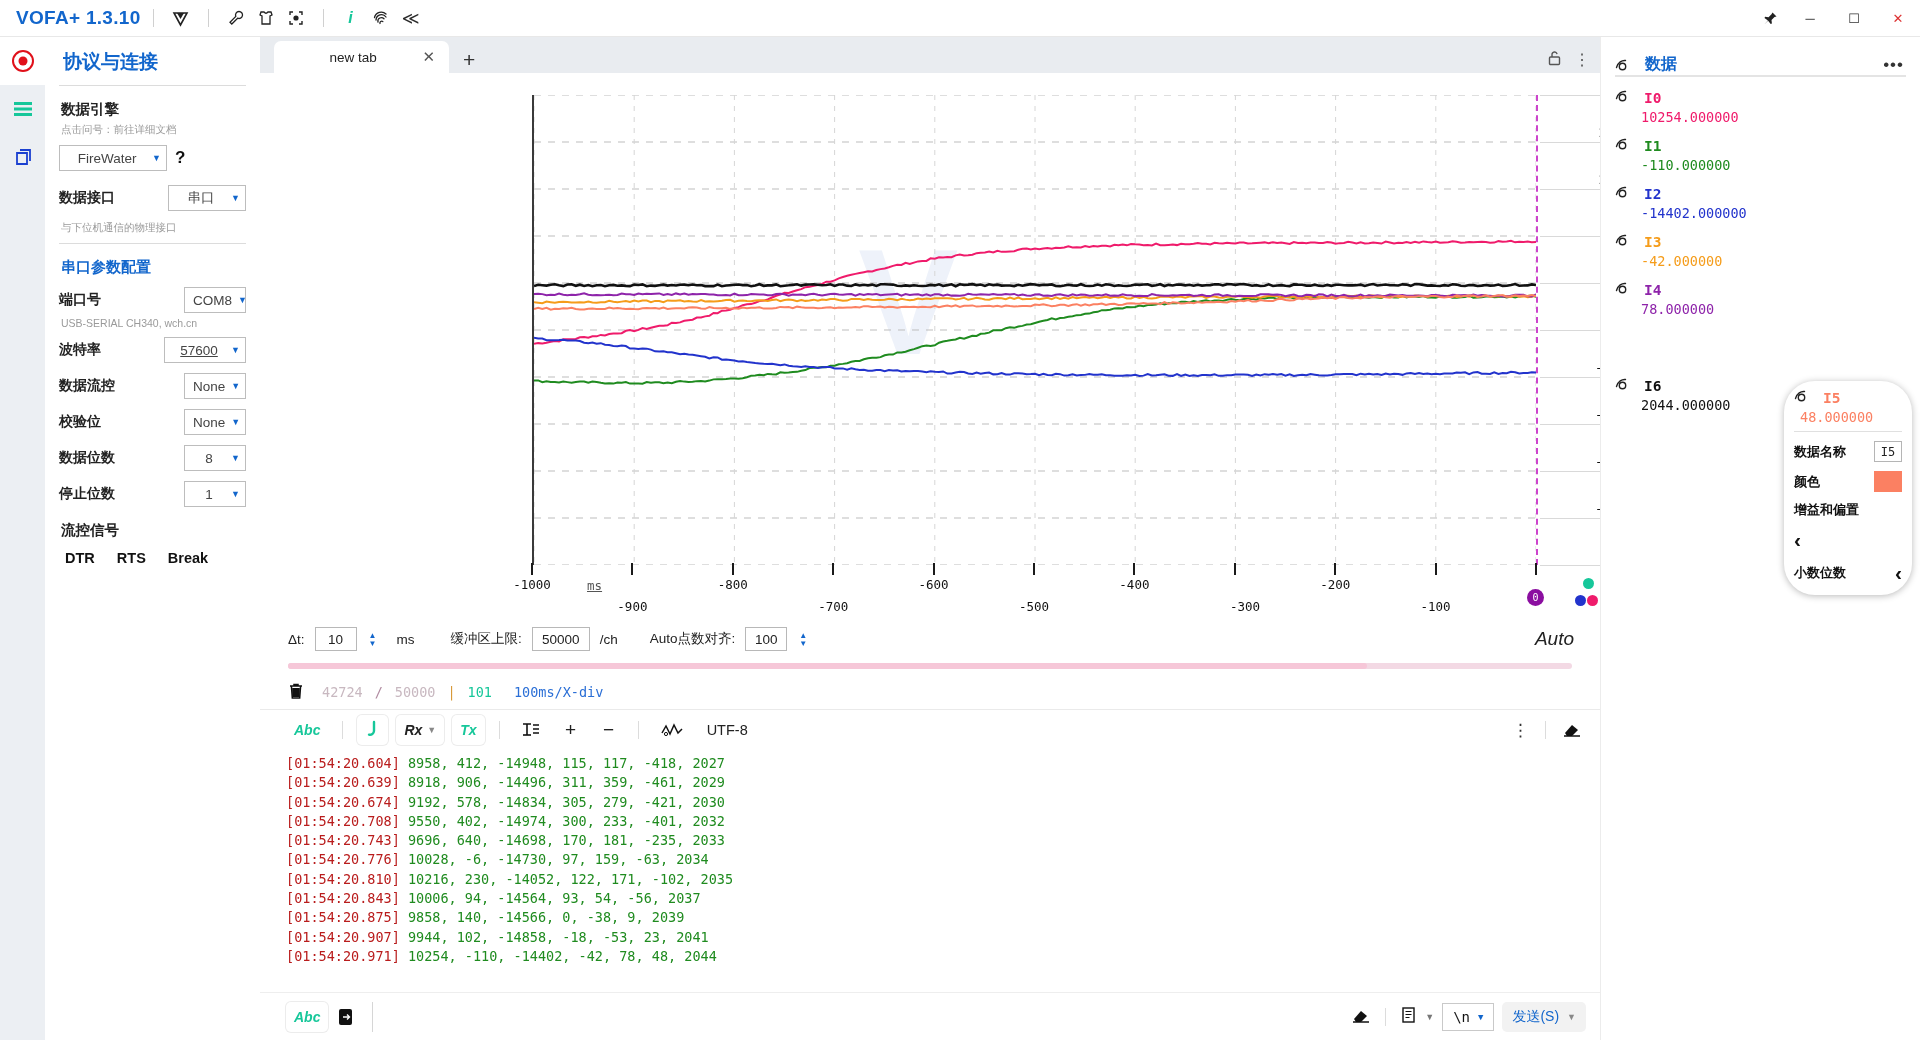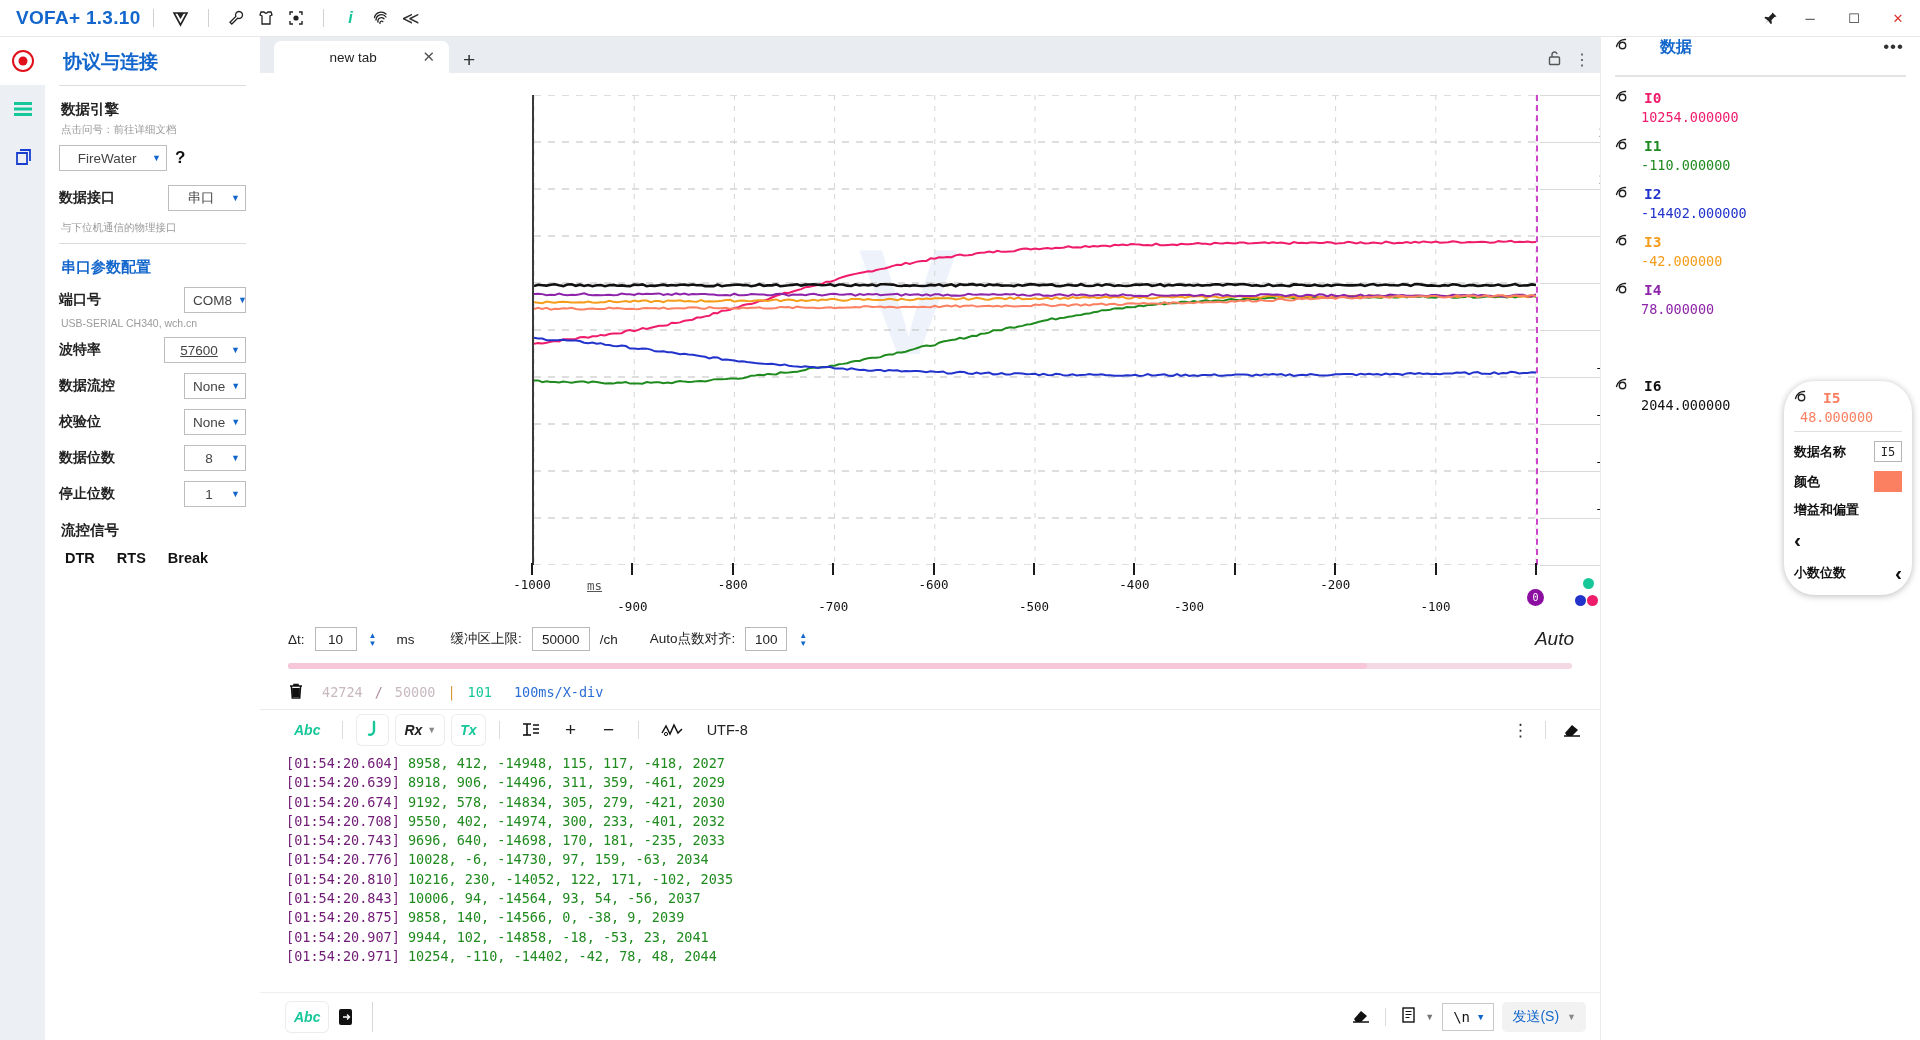--- a/index.html
+++ b/index.html
@@ -195,21 +195,21 @@
   .ctb.boxed { background: #fff; box-shadow: 0 0 0 1px #ececec; }
   .ctb.teal { color: #16c79a; font-style: italic; font-weight: bold; }
   .vsep { width: 1px; height: 18px; background: #dcdcdc; margin: 0 6px; }
   #console-tb-right { position: absolute; right: 18px; display: flex; align-items: center; gap: 10px; }
   #log {
     position: absolute; left: 0; right: 0; top: 40px; bottom: 48px;
     overflow: hidden; padding: 4px 0 0 26px;
     font-family: "DejaVu Sans Mono", monospace; font-size: 13.5px;
     line-height: 19.3px;
   }
-  .log-ts { color: #701a75; }
+  .log-ts { color: #b91c1c; }
   .log-val { color: #1f8b1f; }
   #sendbar {
     position: absolute; left: 0; right: 0; bottom: 0; height: 48px;
     display: flex; align-items: center; padding: 0 14px 0 26px;
     border-top: 1px solid #eee; background: #fff;
   }
   #send-input { flex: 1; height: 30px; border: none; outline: none; margin-left: 8px;
     border-left: 1px solid #d6d6d6; padding-left: 10px; font-size: 13px; }
   #sendbar-right { display: flex; align-items: center; gap: 8px; }
   .send-chip {
@@ -222,22 +222,22 @@
     display: flex; align-items: center; gap: 8px; color: #1266cc;
     font-size: 14px; cursor: pointer;
   }
 
   
   #datapanel {
     position: absolute; right: 0; top: 37px; width: 320px; bottom: 0;
     background: #ffffff; border-left: 1px solid #ececec;
   }
   #dp-head {
-    height: 38px; display: flex; align-items: flex-start; padding: 0 16px 0 14px;
-    gap: 26px; position: relative;
+    height: 38px; display: flex; align-items: flex-end; padding: 0 16px 0 14px;
+    gap: 11px; position: relative;
   }
   #dp-title { font-size: 16px; font-weight: bold; color: #1266cc; }
   #dp-more { position: absolute; right: 16px; font-size: 17px; color: #333; cursor: pointer; letter-spacing: 1px; }
   #dp-rule { height: 2px; background: #e4e4e4; margin: 0 14px 8px 14px; }
   .dp-item { padding: 4px 0 2px 14px; }
   .dp-row { display: flex; align-items: center; gap: 10px; }
   .dp-name { font-size: 14.5px; font-weight: bold; font-family: "DejaVu Sans Mono", monospace; }
   .dp-val {
     font-family: "DejaVu Sans Mono", monospace; font-size: 13.5px;
     padding: 3px 0 6px 26px; white-space: nowrap; overflow: hidden;
@@ -504,21 +504,21 @@
           <div class="xlabel" style="left: 446.8px; top: 504px; width: 52px; text-align: center;">-800</div>
           <div class="xtick" style="left: 572.2px; top: 490px;"></div>
           <div class="xlabel" style="left: 547.2px; top: 526px; width: 52px; text-align: center;">-700</div>
           <div class="xtick" style="left: 672.6px; top: 490px;"></div>
           <div class="xlabel" style="left: 647.6px; top: 504px; width: 52px; text-align: center;">-600</div>
           <div class="xtick" style="left: 773px; top: 490px;"></div>
           <div class="xlabel" style="left: 748px; top: 526px; width: 52px; text-align: center;">-500</div>
           <div class="xtick" style="left: 873.4px; top: 490px;"></div>
           <div class="xlabel" style="left: 848.4px; top: 504px; width: 52px; text-align: center;">-400</div>
           <div class="xtick" style="left: 973.8px; top: 490px;"></div>
-          <div class="xlabel" style="left: 903px; top: 526px; width: 52px; text-align: center;">-300</div>
+          <div class="xlabel" style="left: 959px; top: 526px; width: 52px; text-align: center;">-300</div>
           <div class="xtick" style="left: 1074.2px; top: 490px;"></div>
           <div class="xlabel" style="left: 1049.2px; top: 504px; width: 52px; text-align: center;">-200</div>
           <div class="xtick" style="left: 1174.6px; top: 490px;"></div>
           <div class="xlabel" style="left: 1149.6px; top: 526px; width: 52px; text-align: center;">-100</div>
           <div class="xtick" style="left: 1275px; top: 490px;"></div>
           <div class="xlabel" style="left: 327px; top: 505px; text-decoration: underline; color: rgb(85, 85, 85);">ms</div>
         </div>
       <div id="cursor-badge" style="left: 1267px; top: 516px;">0</div>
       <div class="dotpair" style="top:505px;background:#16c79a;"></div>
       <div class="dotpair" style="top:522px;right:14px;background:#2233cc;"></div>

